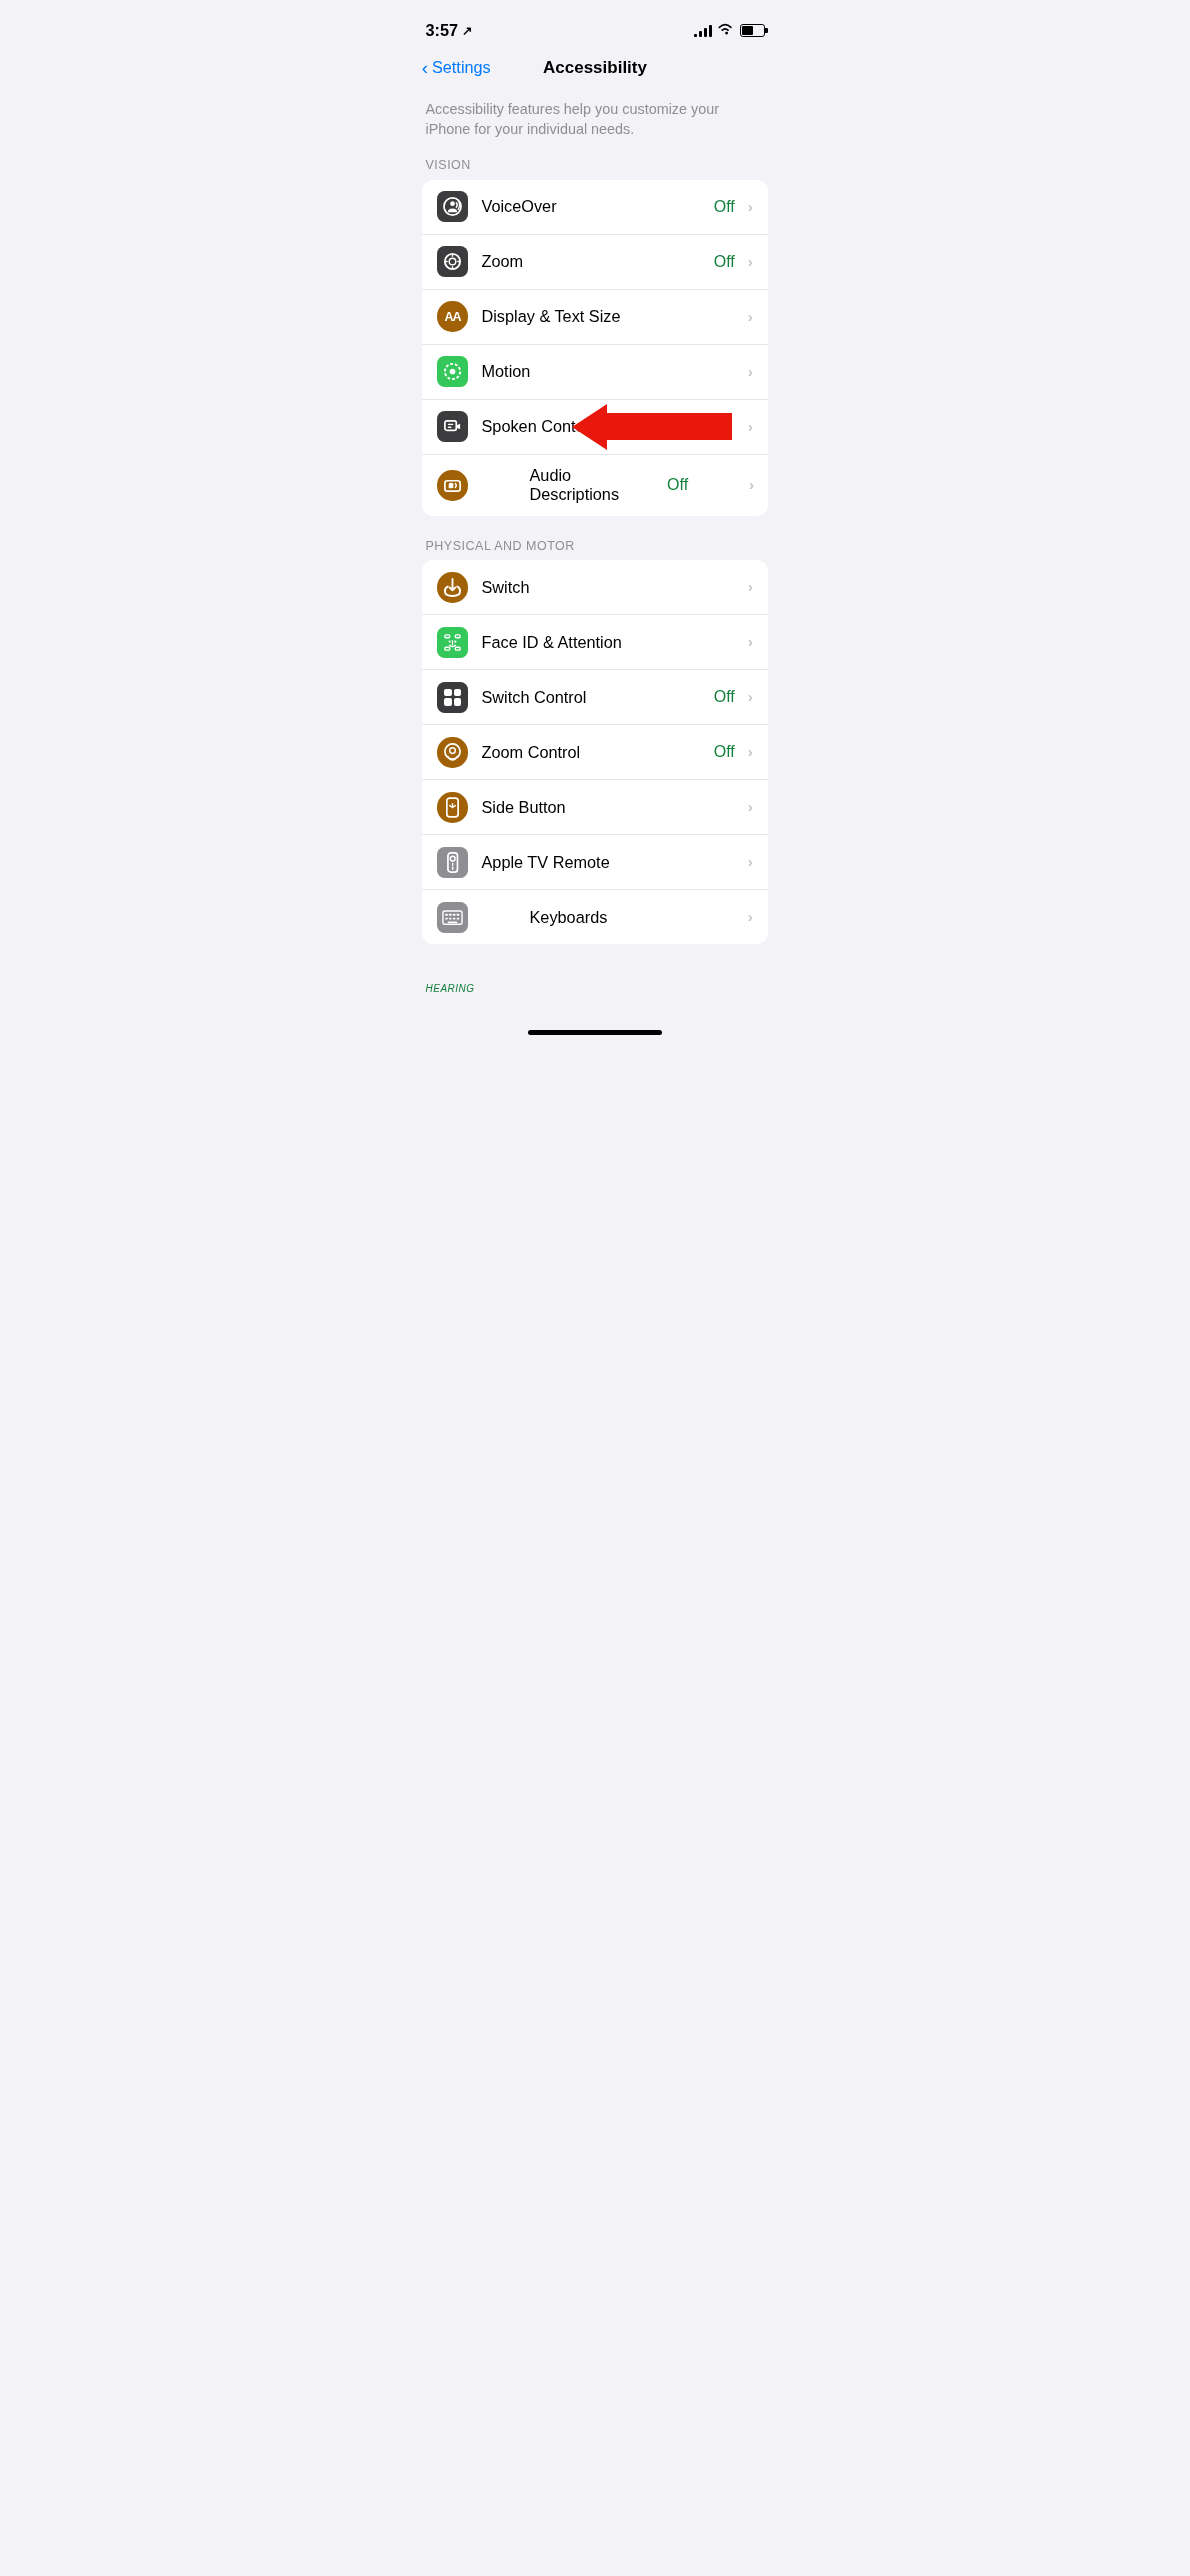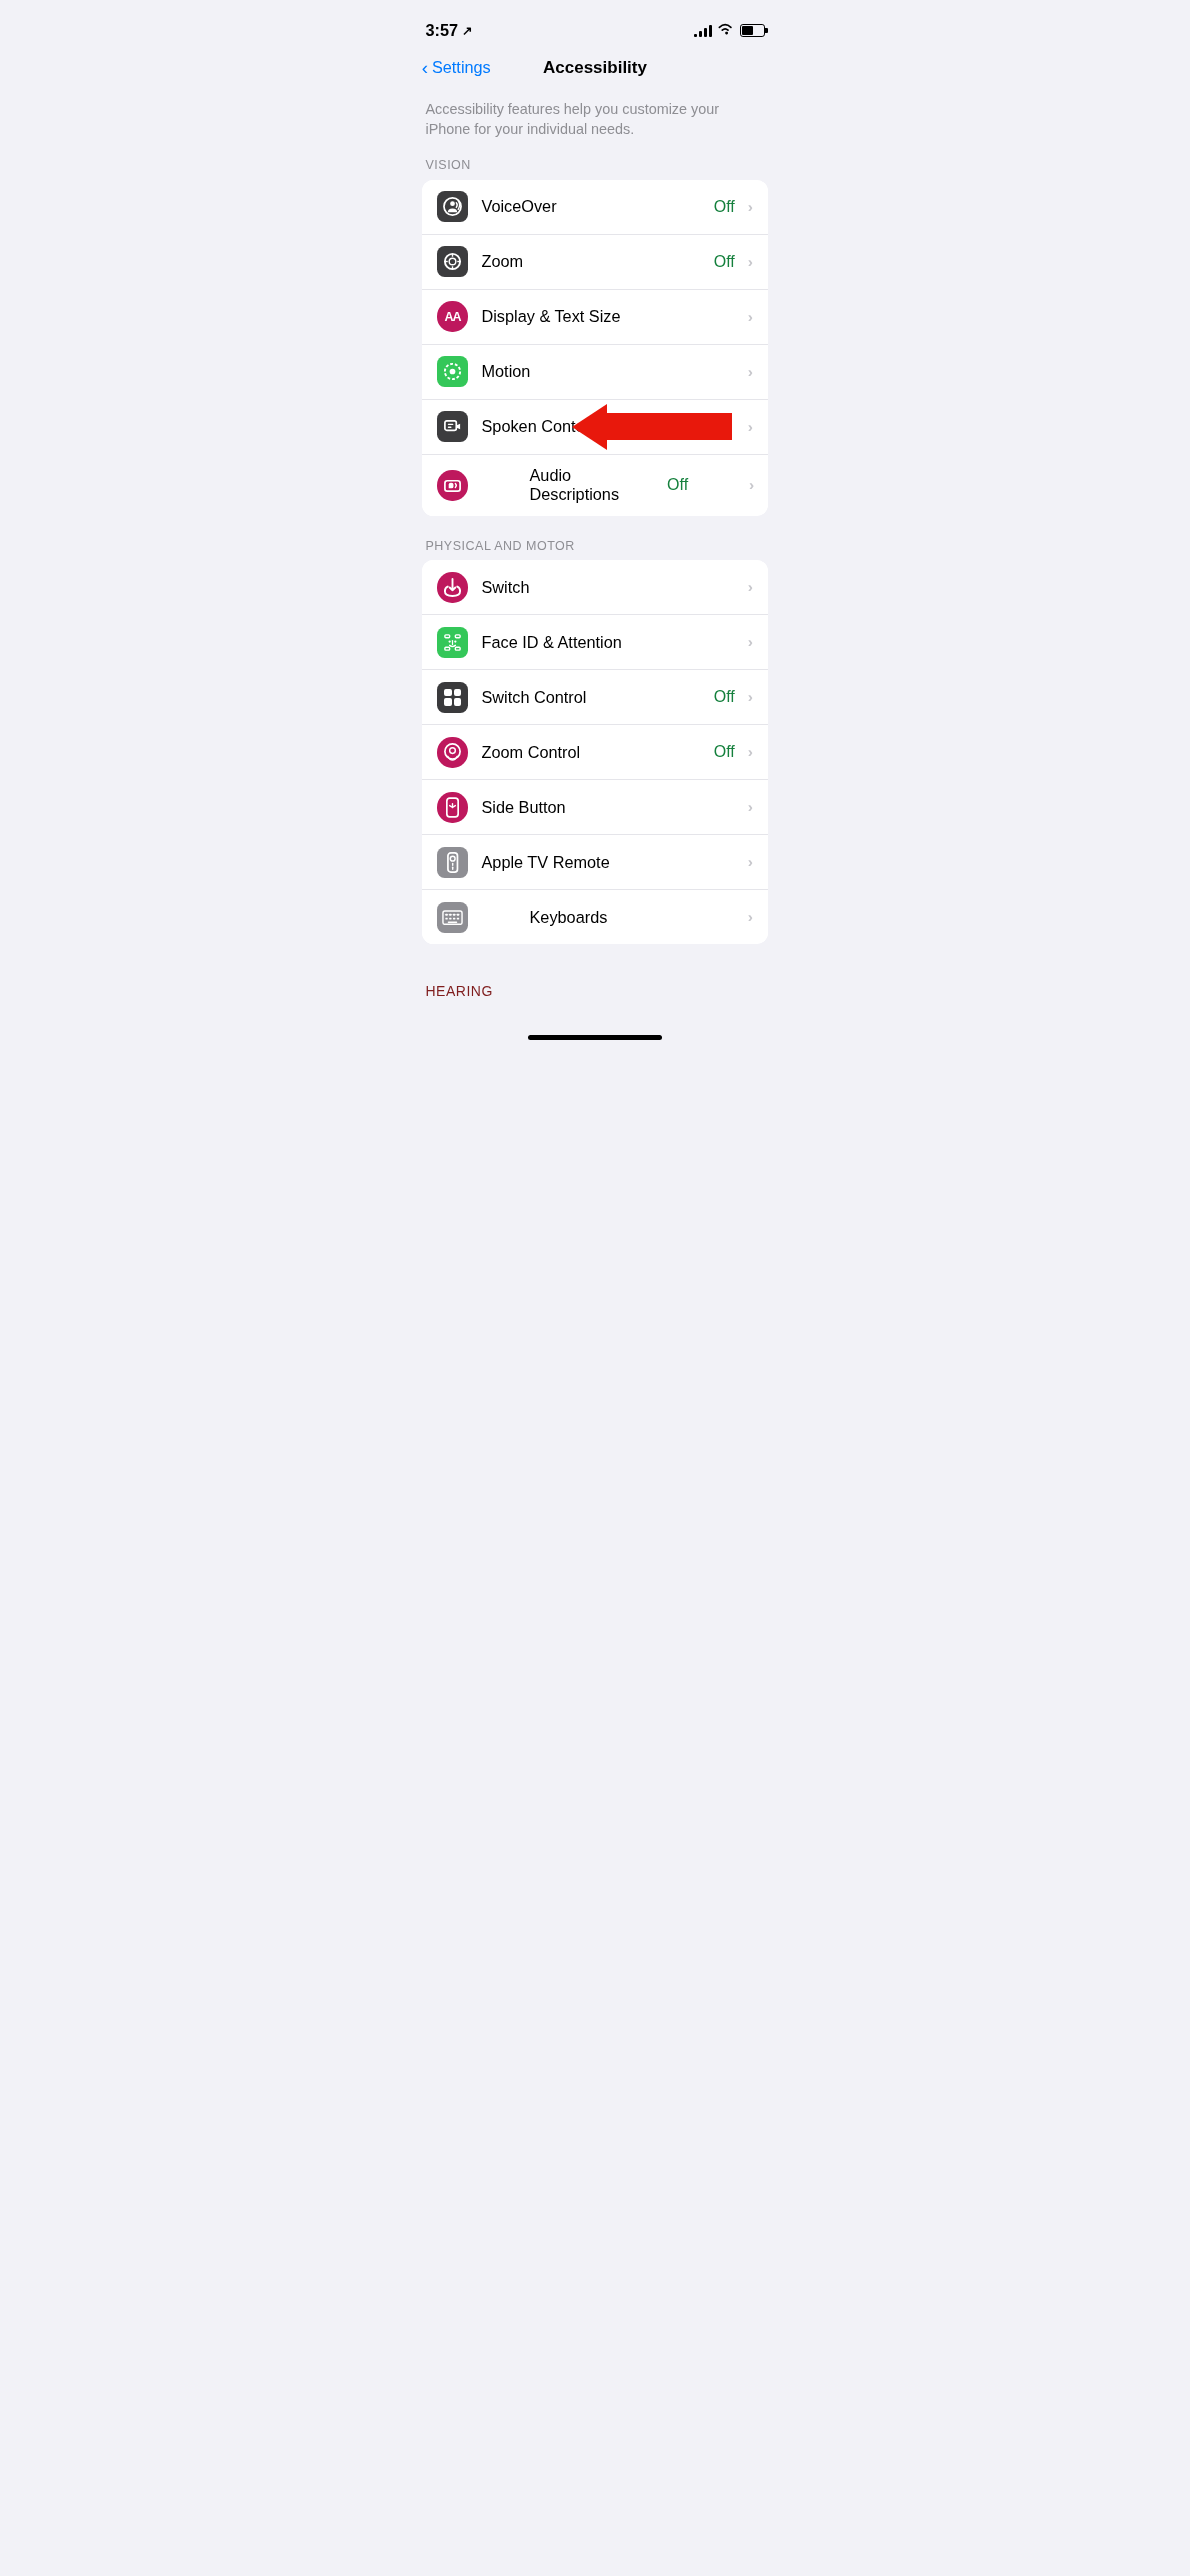--- a/index.html
+++ b/index.html
@@ -174,21 +174,21 @@
       margin-right: 13.4px;
       flex-shrink: 0;
       display: flex;
       align-items: center;
       justify-content: center;
       font-size: 17px;
       color: #fff;
     }
 
     .icon-dark-gray { background: #3c3c3e; }
-    .icon-blue { background: #be185d; border-radius: 15px; }
+    .icon-blue { background: #a16207; border-radius: 15px; }
     .icon-green { background: #34c759; }
     .icon-gray { background: #8e8e93; }
     .icon-dark { background: #3a3a3c; }
 
     .item-label {
       flex: 1;
       font-size: 16.3px;
       color: #000;
     }
 
@@ -219,25 +219,26 @@
       width: 0;
       height: 0;
       border-top: 23px solid transparent;
       border-bottom: 23px solid transparent;
       border-right: 35px solid #e8180c;
     }
 
     
     .hearing-section {
       padding: 15.3px 19px 0 19px;
-      color: #7f1d1d;
-      font-size: 14px;
+      color: #15803d;
+      font-size: 10px;
       font-weight: 400;
       text-transform: uppercase;
       letter-spacing: 0.5px;
+      font-style: italic;
     }
 
     
     .home-indicator {
       display: flex;
       justify-content: center;
       padding: 7.7px 0 7.7px 0;
       margin-top: 11.5px;
     }
 

